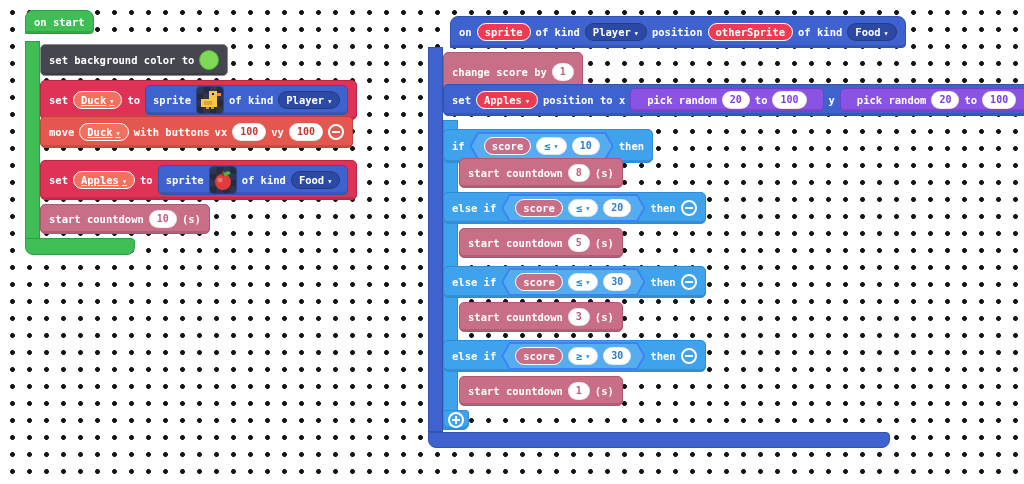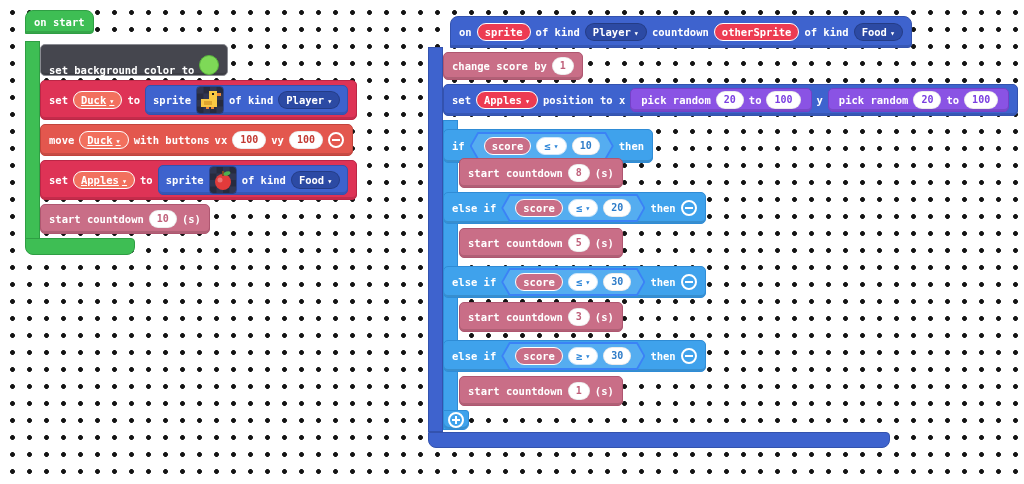--- a/index.html
+++ b/index.html
@@ -20,21 +20,21 @@
   .green{background:#3EBE54;border:1px solid #2F9E44;}
   .dark{background:#45464E;border:1px solid #8A8B92;}
   .red{background:#DE3356;border:1px solid #BC2646;}
   .ctrl{background:#E3574E;border:1px solid #C2443C;}
   .rose{background:#C96E87;border:1px solid #AF5670;}
   .blue{background:#3E63CE;border:1px solid #3352AE;}
   .logic{background:#3FA2EC;border:1px solid #2F8CD6;}
   .hat{border-radius:8px 8px 4px 0;}
   .foot{border-radius:0 4px 8px 8px;}
   .sub{display:inline-flex;align-items:center;gap:5px;padding:0 7px;border-radius:5px;height:30px;box-sizing:border-box;box-shadow:inset 0 -2px 0 rgba(0,0,0,.12);}
-  .purple{background:#8A53E4;border:1px solid #7440C8;display:inline-flex;align-items:center;gap:5px;padding:0 10px;height:24px;border-radius:5px;box-sizing:border-box;box-shadow:inset 0 -2px 0 rgba(0,0,0,.12);}
+  .purple{background:#8A53E4;border:1px solid #7440C8;display:inline-flex;align-items:center;gap:5px;padding:0 16px;height:24px;border-radius:5px;box-sizing:border-box;box-shadow:inset 0 -2px 0 rgba(0,0,0,.12);}
   .pill{display:inline-flex;align-items:center;gap:3px;border-radius:999px;padding:3px 7px;font-size:10.5px;}
   .pill-salmon{background:#F2705E;border:1px solid #ffffff;text-decoration:underline;}
   .pill-bred{background:#ED3B52;border:1px solid #ffffff;}
   .pill-navy{background:#2C4AA4;border:1px solid rgba(0,0,0,.18);}
   .pill-rose{background:#C96E87;border:1px solid #ffffff;}
   .pill-white{background:#fff;color:#2E86D8;border:1px solid #CFE6F9;}
   .num{background:#fff;border-radius:999px;padding:3px 7px;font-size:10px;font-weight:700;border:1px solid rgba(0,0,0,.08);}
   .num-red{color:#C23A33;} .num-rose{color:#BF5F79;} .num-blue{color:#2E7CC8;} .num-purple{color:#7A3FE0;}
   .caret::after{content:"▾";font-size:8.5px;line-height:1;}
   .swatch{width:18px;height:18px;border-radius:50%;background:#7ED957;border:1px solid #58B43C;display:inline-block;flex:none;}
@@ -51,21 +51,21 @@
 </style>
 </head>
 <body>
 
 <div class="blk green hat" style="left:25px;top:10px;height:24px;">
   <span>on start</span>
 </div>
 <div class="fill green" style="left:25px;top:41px;width:15px;height:198px;"></div>
 <div class="fill green foot" style="left:25px;top:238px;width:110px;height:17px;"></div>
 
-<div class="blk dark" style="left:40px;top:44px;height:32px;align-items:flex-end;">
+<div class="blk dark" style="left:40px;top:44px;height:32px;">
   <span>set background color to</span>
   <span class="swatch"></span>
 </div>
 
 <div class="blk red" style="left:40px;top:80px;height:40px;">
   <span>set</span>
   <span class="pill pill-salmon">
     <span>Duck</span>
     <span class="caret"></span>
   </span>
@@ -92,21 +92,21 @@
       </svg>
     </span>
     <span>of kind</span>
     <span class="pill pill-navy">
       <span>Player</span>
       <span class="caret"></span>
     </span>
   </span>
 </div>
 
-<div class="blk ctrl" style="left:40px;top:124px;height:32px;">
+<div class="blk ctrl" style="left:40px;top:116px;height:32px;">
   <span>move</span>
   <span class="pill pill-salmon">
     <span>Duck</span>
     <span class="caret"></span>
   </span>
   <span>with buttons</span>
   <span>vx</span>
   <span class="num num-red">100</span>
   <span>vy</span>
   <span class="num num-red">100</span>
@@ -155,34 +155,34 @@
 <div class="blk blue hat" style="left:428px;top:16px;height:32px;margin-left:22px;">
   <span>on</span>
   <span class="pill pill-bred">
     <span>sprite</span>
   </span>
   <span>of kind</span>
   <span class="pill pill-navy">
     <span>Player</span>
     <span class="caret"></span>
   </span>
-  <span>countdown</span>
+  <span>position</span>
   <span class="pill pill-bred">
     <span>otherSprite</span>
   </span>
   <span>of kind</span>
   <span class="pill pill-navy">
     <span>Food</span>
     <span class="caret"></span>
   </span>
 </div>
 <div class="fill blue" style="left:428px;top:47px;width:15px;height:385px;"></div>
 <div class="fill blue foot" style="left:428px;top:432px;width:462px;height:16px;"></div>
 
-<div class="blk rose" style="left:443px;top:52px;height:28px;">
+<div class="blk rose" style="left:443px;top:52px;height:40px;">
   <span>change score by</span>
   <span class="num num-rose">1</span>
 </div>
 
 <div class="blk blue" style="left:443px;top:84px;height:32px;">
   <span>set</span>
   <span class="pill pill-bred">
     <span>Apples</span>
     <span class="caret"></span>
   </span>

